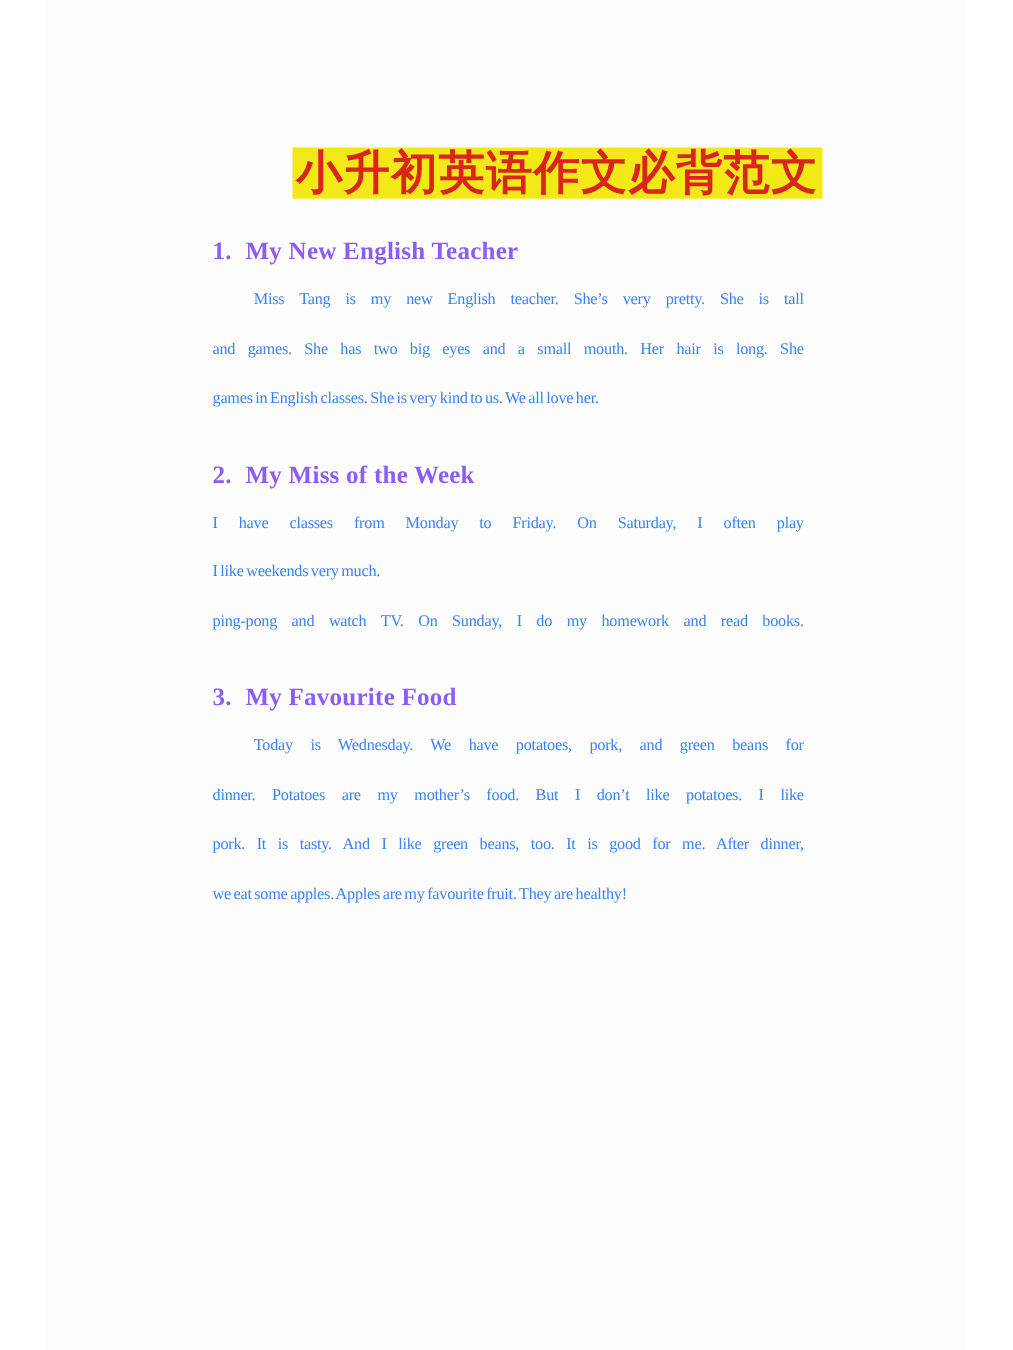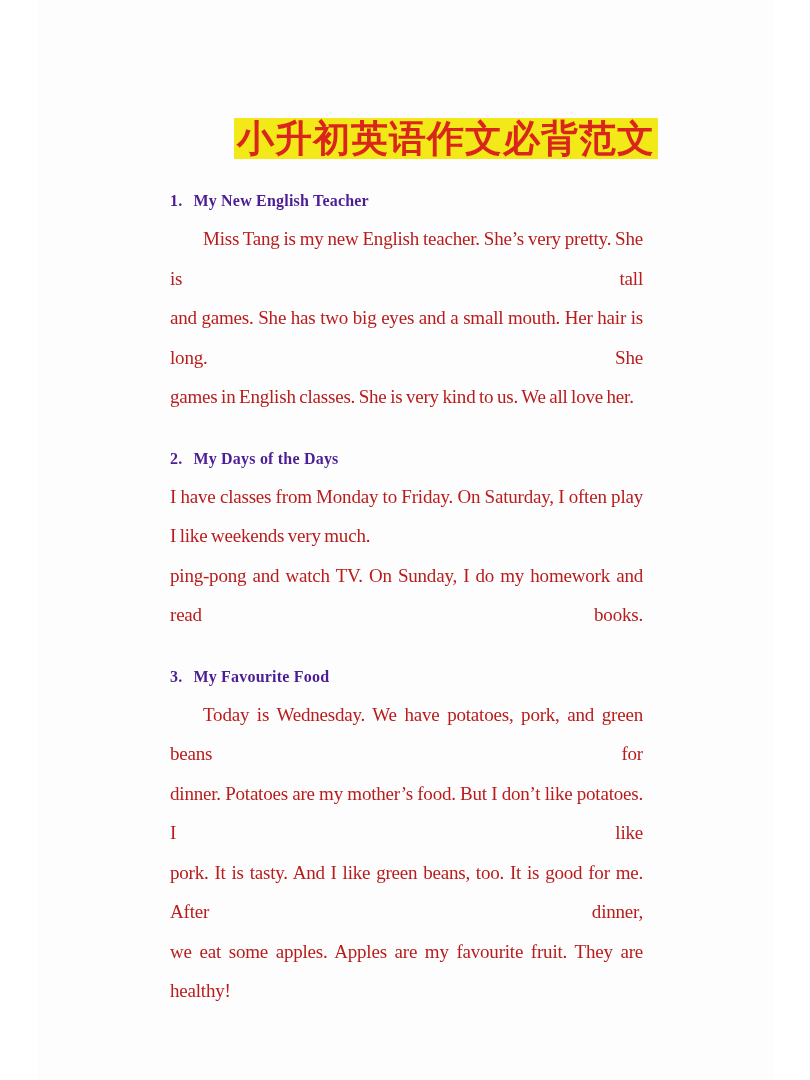--- a/index.html
+++ b/index.html
@@ -27,33 +27,33 @@
     background: #f3e818;          
     color: #d9251c;               
     font-weight: bold;
     font-size: 37px;
     line-height: 41px;
     padding: 0 3px;
     letter-spacing: 1px;
   }
   .section { margin: 0; }
   .section-heading {
-    color: #4c1d95;               
+    color: #8b5cf6;               
     font-weight: bold;
-    font-size: 16px;
+    font-size: 20px;
     line-height: 24px;
     margin-bottom: 6px;
     letter-spacing: 0.2px;
   }
   .section-heading .num { margin-right: 11px; }
   .para { margin-bottom: 30px; }
   .line {
-    font-size: 19px;
+    font-size: 13px;
     line-height: 39.5px;
-    color: #b91c1c;
+    color: #3b82f6;
     text-align: justify;
     text-align-last: justify;     
     word-spacing: -1px;
     letter-spacing: -0.2px;
     white-space: normal;
   }
   .line.first { text-indent: 33px; }
   .line.last { text-align-last: left; }
 </style>
 </head>
@@ -71,21 +71,21 @@
     </div>
     <div class="para">
       <div class="line first">Miss Tang is my new English teacher. She’s very pretty. She is tall</div>
       <div class="line">and games. She has two big eyes and a small mouth. Her hair is long. She</div>
       <div class="line last">games in English classes. She is very kind to us. We all love her.</div>
     </div>
   </div>
 
   <div class="section">
     <div class="section-heading">
-      <span class="num">2.</span><span>My Days of the Days</span>
+      <span class="num">2.</span><span>My Miss of the Week</span>
     </div>
     <div class="para">
       <div class="line">I have classes from Monday to Friday. On Saturday, I often play</div>
       <div class="line last">I like weekends very much.</div>
       <div class="line">ping-pong and watch TV. On Sunday, I do my homework and read books.</div>
     </div>
   </div>
 
   <div class="section">
     <div class="section-heading">

